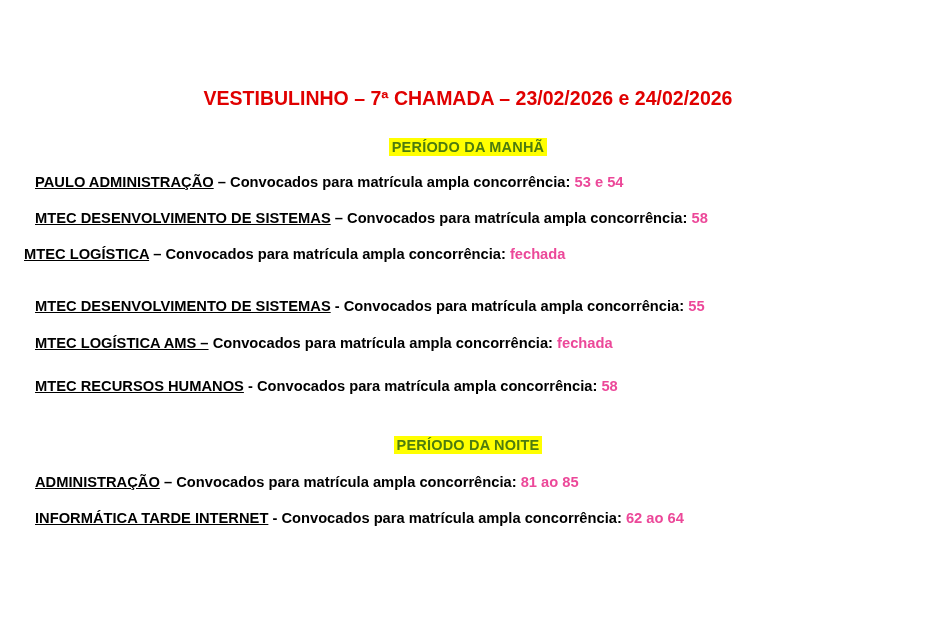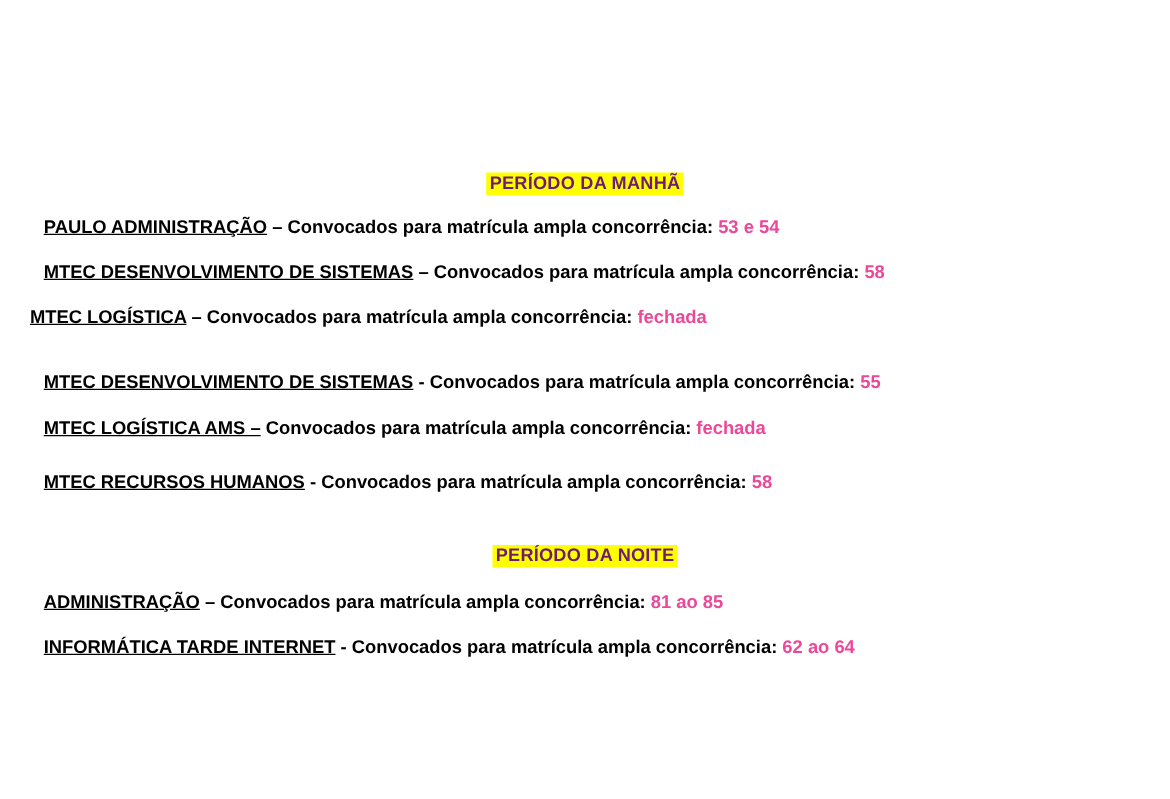--- a/index.html
+++ b/index.html
@@ -149,21 +149,21 @@
   .section {
     margin-bottom: 0;
   }
   .section-heading {
     text-align: center;
     margin: 0;
   }
   .section-heading span {
     display: inline-block;
     background: #ffff00;
-    color: #701a75;
+    color: #4d7c0f;
     font-weight: bold;
     font-size: 14.5px;
     padding: 1px 3px;
     letter-spacing: 0.2px;
   }
   .entry {
     font-size: 14.7px;
     font-weight: bold;
     color: #000000;
     padding-left: 35px;
@@ -197,20 +197,21 @@
   .sec-noite .section-heading { margin-bottom: 20px; }
   .sec-noite .entry { margin-bottom: 20px; }
   .sec-noite .entry:last-child { margin-bottom: 0; }
 </style>
 </head>
 <body>
 
 <div class="page">
 
 
+  <div class="main-title">VESTIBULINHO – 7ª CHAMADA – 23/02/2026 e 24/02/2026</div>
 
   <div class="content">
 
     <div class="section sec-manha">
       <div class="section-heading">
         <span>PERÍODO DA MANHÃ</span>
       </div>
 
       <div class="entry">
         <span class="course">PAULO ADMINISTRAÇÃO</span><span class="sep"> – </span><span class="desc">Convocados para matrícula ampla concorrência: </span><span class="value">53 e 54</span>

